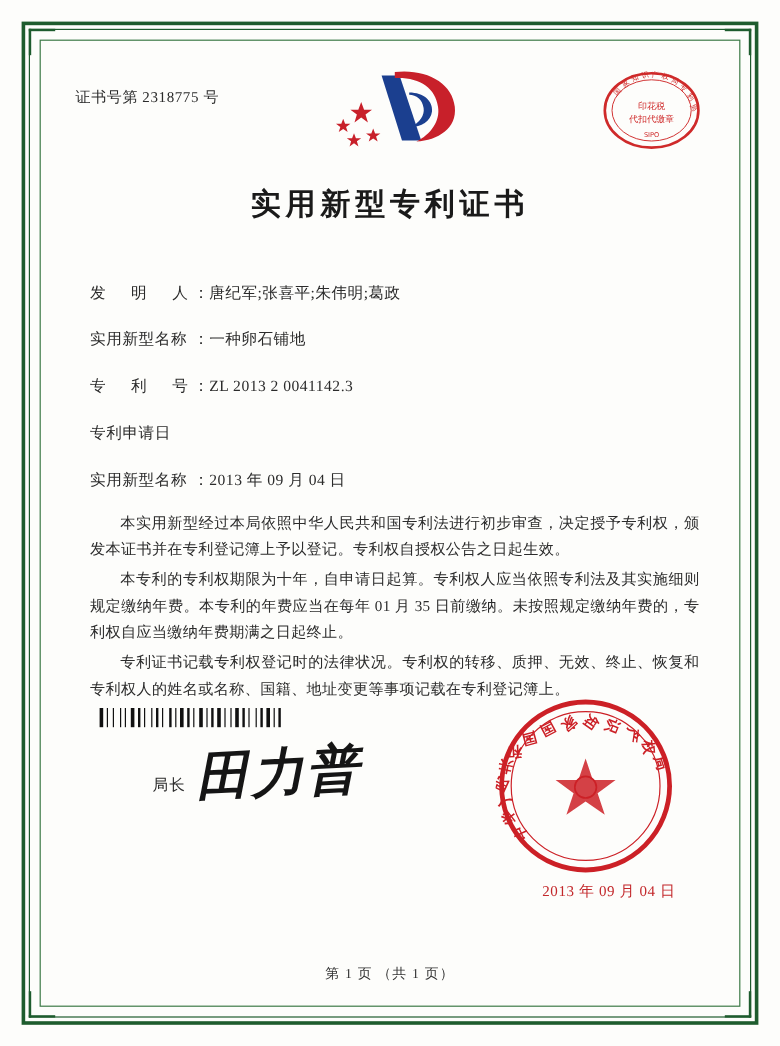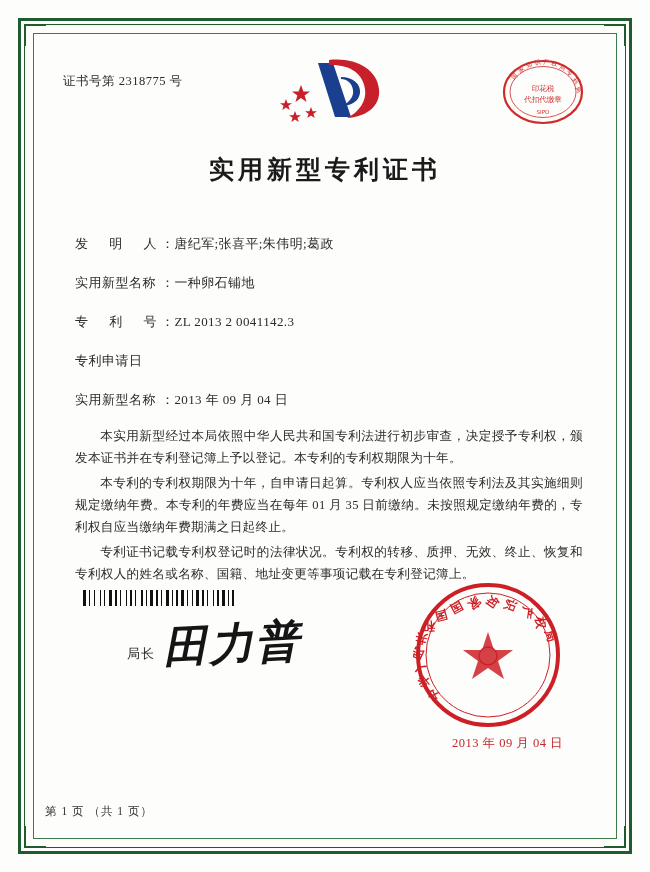--- a/index.html
+++ b/index.html
@@ -211,21 +211,21 @@
     color: #c3282b;
     letter-spacing: 0.5px;
   }
 
   
   .footer {
     position: absolute;
     left: 0;
     right: 0;
     bottom: 8px;
-    text-align: left;
+    text-align: center;
     font-size: 11.5px;
     letter-spacing: 1px;
     color: #333;
   }
 </style>
 </head>
 <body>
 
 <div class="page">
 
@@ -297,21 +297,21 @@
       <div class="field-row">
         <div class="field-label">专利申请日</div>
       </div>
       <div class="field-row">
         <div class="field-label">实用新型名称</div>
         <div class="field-value">：<span>2013 年 09 月 04 日</span></div>
       </div>
     </div>
 
     <div class="body-text">
-      <p>本实用新型经过本局依照中华人民共和国专利法进行初步审查，决定授予专利权，颁发本证书并在专利登记簿上予以登记。本专利的专利权期限为十年。</p>
+      <p>本实用新型经过本局依照中华人民共和国专利法进行初步审查，决定授予专利权，颁发本证书并在专利登记簿上予以登记。专利权自授权公告之日起生效。</p>
       <p>本专利的专利权期限为十年，自申请日起算。专利权人应当依照专利法及其实施细则规定缴纳年费。本专利的年费应当在每年 01 月 35 日前缴纳。未按照规定缴纳年费的，专利权自应当缴纳年费期满之日起终止。</p>
       <p>专利证书记载专利权登记时的法律状况。专利权的转移、质押、无效、终止、恢复和专利权人的姓名或名称、国籍、地址变更等事项记载在专利登记簿上。</p>
     </div>
 
     <div class="barcode"><i style="width: 3px;"></i><i style="width: 1px; background: transparent;"></i><i style="width: 1px;"></i><i style="width: 2px; background: transparent;"></i><i style="width: 1px;"></i><i style="width: 3px; background: transparent;"></i><i style="width: 1px;"></i><i style="width: 1px; background: transparent;"></i><i style="width: 1px;"></i><i style="width: 2px; background: transparent;"></i><i style="width: 3px;"></i><i style="width: 1px; background: transparent;"></i><i style="width: 2px;"></i><i style="width: 1px; background: transparent;"></i><i style="width: 1px;"></i><i style="width: 3px; background: transparent;"></i><i style="width: 1px;"></i><i style="width: 1px; background: transparent;"></i><i style="width: 2px;"></i><i style="width: 1px; background: transparent;"></i><i style="width: 1px;"></i><i style="width: 3px; background: transparent;"></i><i style="width: 2px;"></i><i style="width: 1px; background: transparent;"></i><i style="width: 1px;"></i><i style="width: 1px; background: transparent;"></i><i style="width: 3px;"></i><i style="width: 1px; background: transparent;"></i><i style="width: 2px;"></i><i style="width: 1px; background: transparent;"></i><i style="width: 1px;"></i><i style="width: 2px; background: transparent;"></i><i style="width: 3px;"></i><i style="width: 1px; background: transparent;"></i><i style="width: 1px;"></i><i style="width: 1px; background: transparent;"></i><i style="width: 2px;"></i><i style="width: 1px; background: transparent;"></i><i style="width: 3px;"></i><i style="width: 1px; background: transparent;"></i><i style="width: 1px;"></i><i style="width: 2px; background: transparent;"></i><i style="width: 1px;"></i><i style="width: 1px; background: transparent;"></i><i style="width: 3px;"></i><i style="width: 1px; background: transparent;"></i><i style="width: 2px;"></i><i style="width: 1px; background: transparent;"></i><i style="width: 1px;"></i><i style="width: 3px; background: transparent;"></i><i style="width: 1px;"></i><i style="width: 1px; background: transparent;"></i><i style="width: 2px;"></i><i style="width: 1px; background: transparent;"></i><i style="width: 3px;"></i><i style="width: 1px; background: transparent;"></i><i style="width: 1px;"></i><i style="width: 1px; background: transparent;"></i><i style="width: 2px;"></i><i style="width: 3px; background: transparent;"></i></div>
 
     <div class="sig-label">局长</div>
     <div class="signature">田力普</div>
 
     <div class="main-seal">

